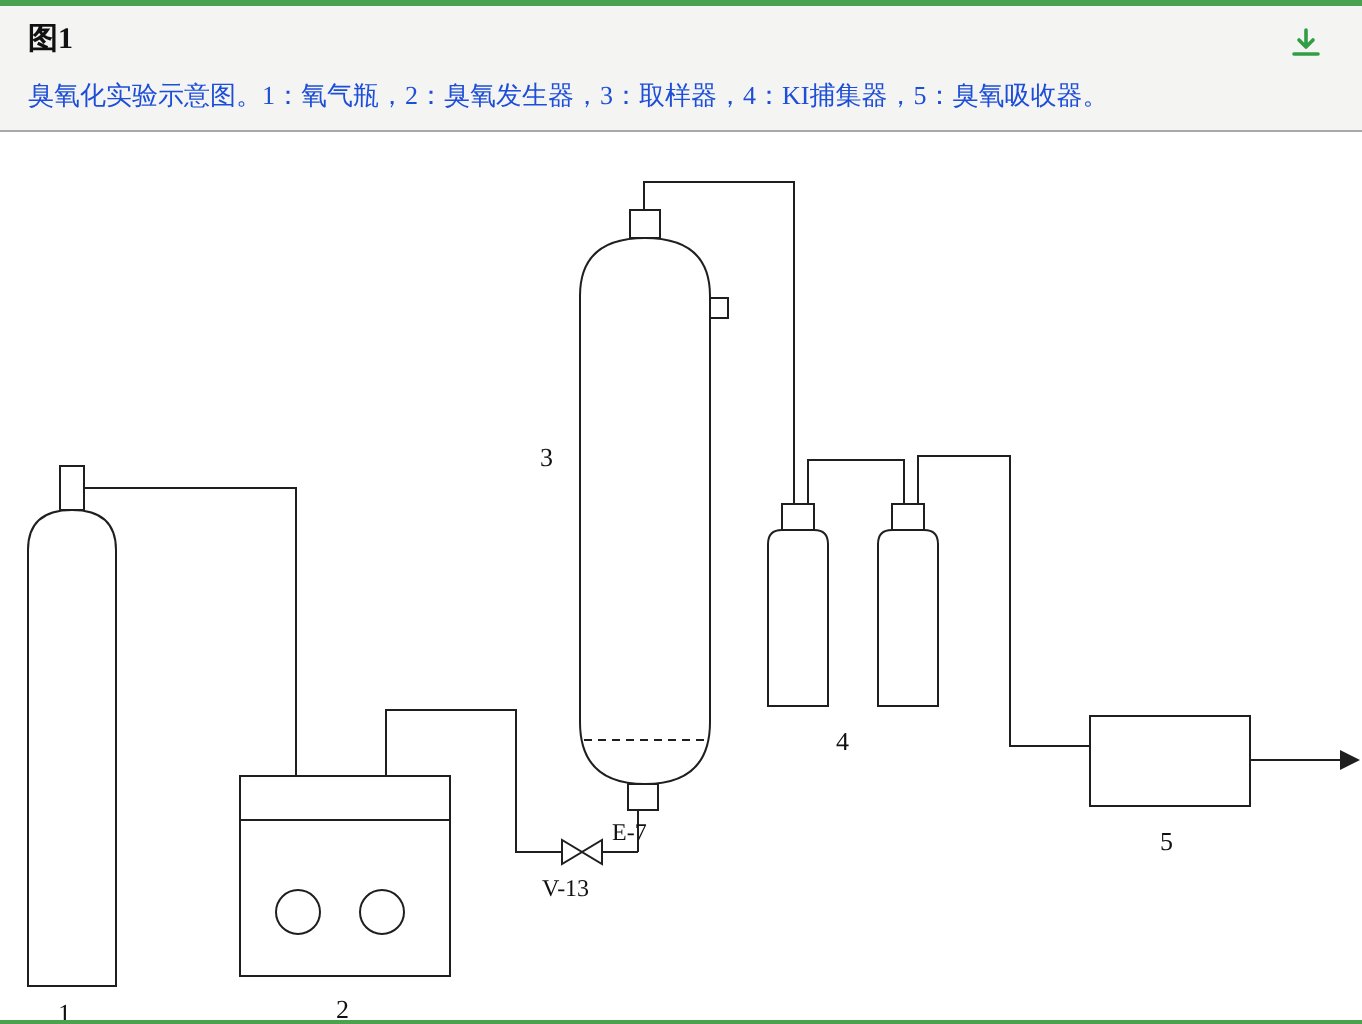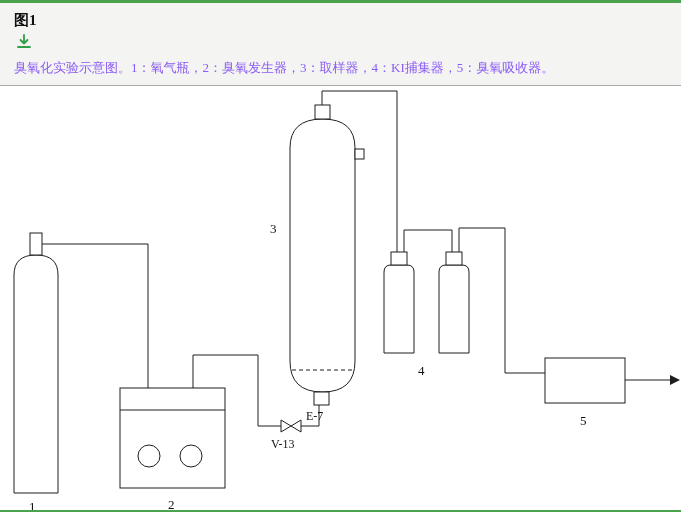--- a/index.html
+++ b/index.html
@@ -21,41 +21,40 @@
     position:relative;
     z-index:2;
     background:#f4f4f3;
     border-bottom:1px solid #a9a9a9;
     padding:7px 14px 9px 14px;
   }
   .header-row {
     display:flex;
     justify-content:space-between;
     align-items:flex-start;
-    flex-direction:column;
   }
   .figure-title {
     margin:0;
     font-size:15px;
     font-weight:bold;
     color:#111;
     line-height:20px;
   }
   .download-btn {
     background:none;
     border:none;
     padding:0;
     margin:2px 4px 0 0;
     cursor:pointer;
     line-height:0;
   }
   .figure-caption {
     margin:7px 0 0 0;
     font-size:13px;
-    color:#8b5cf6;
+    color:#1d4ed8;
     line-height:17px;
   }
   .diagram-layer {
     position:absolute;
     top:0; left:0;
     z-index:1;
   }
   .diagram-layer svg { display:block; }
   .pipe, .vessel { fill:none; stroke:#1f1f1f; stroke-width:1; }
   .vessel-fill { fill:#ffffff; stroke:#1f1f1f; stroke-width:1; }

